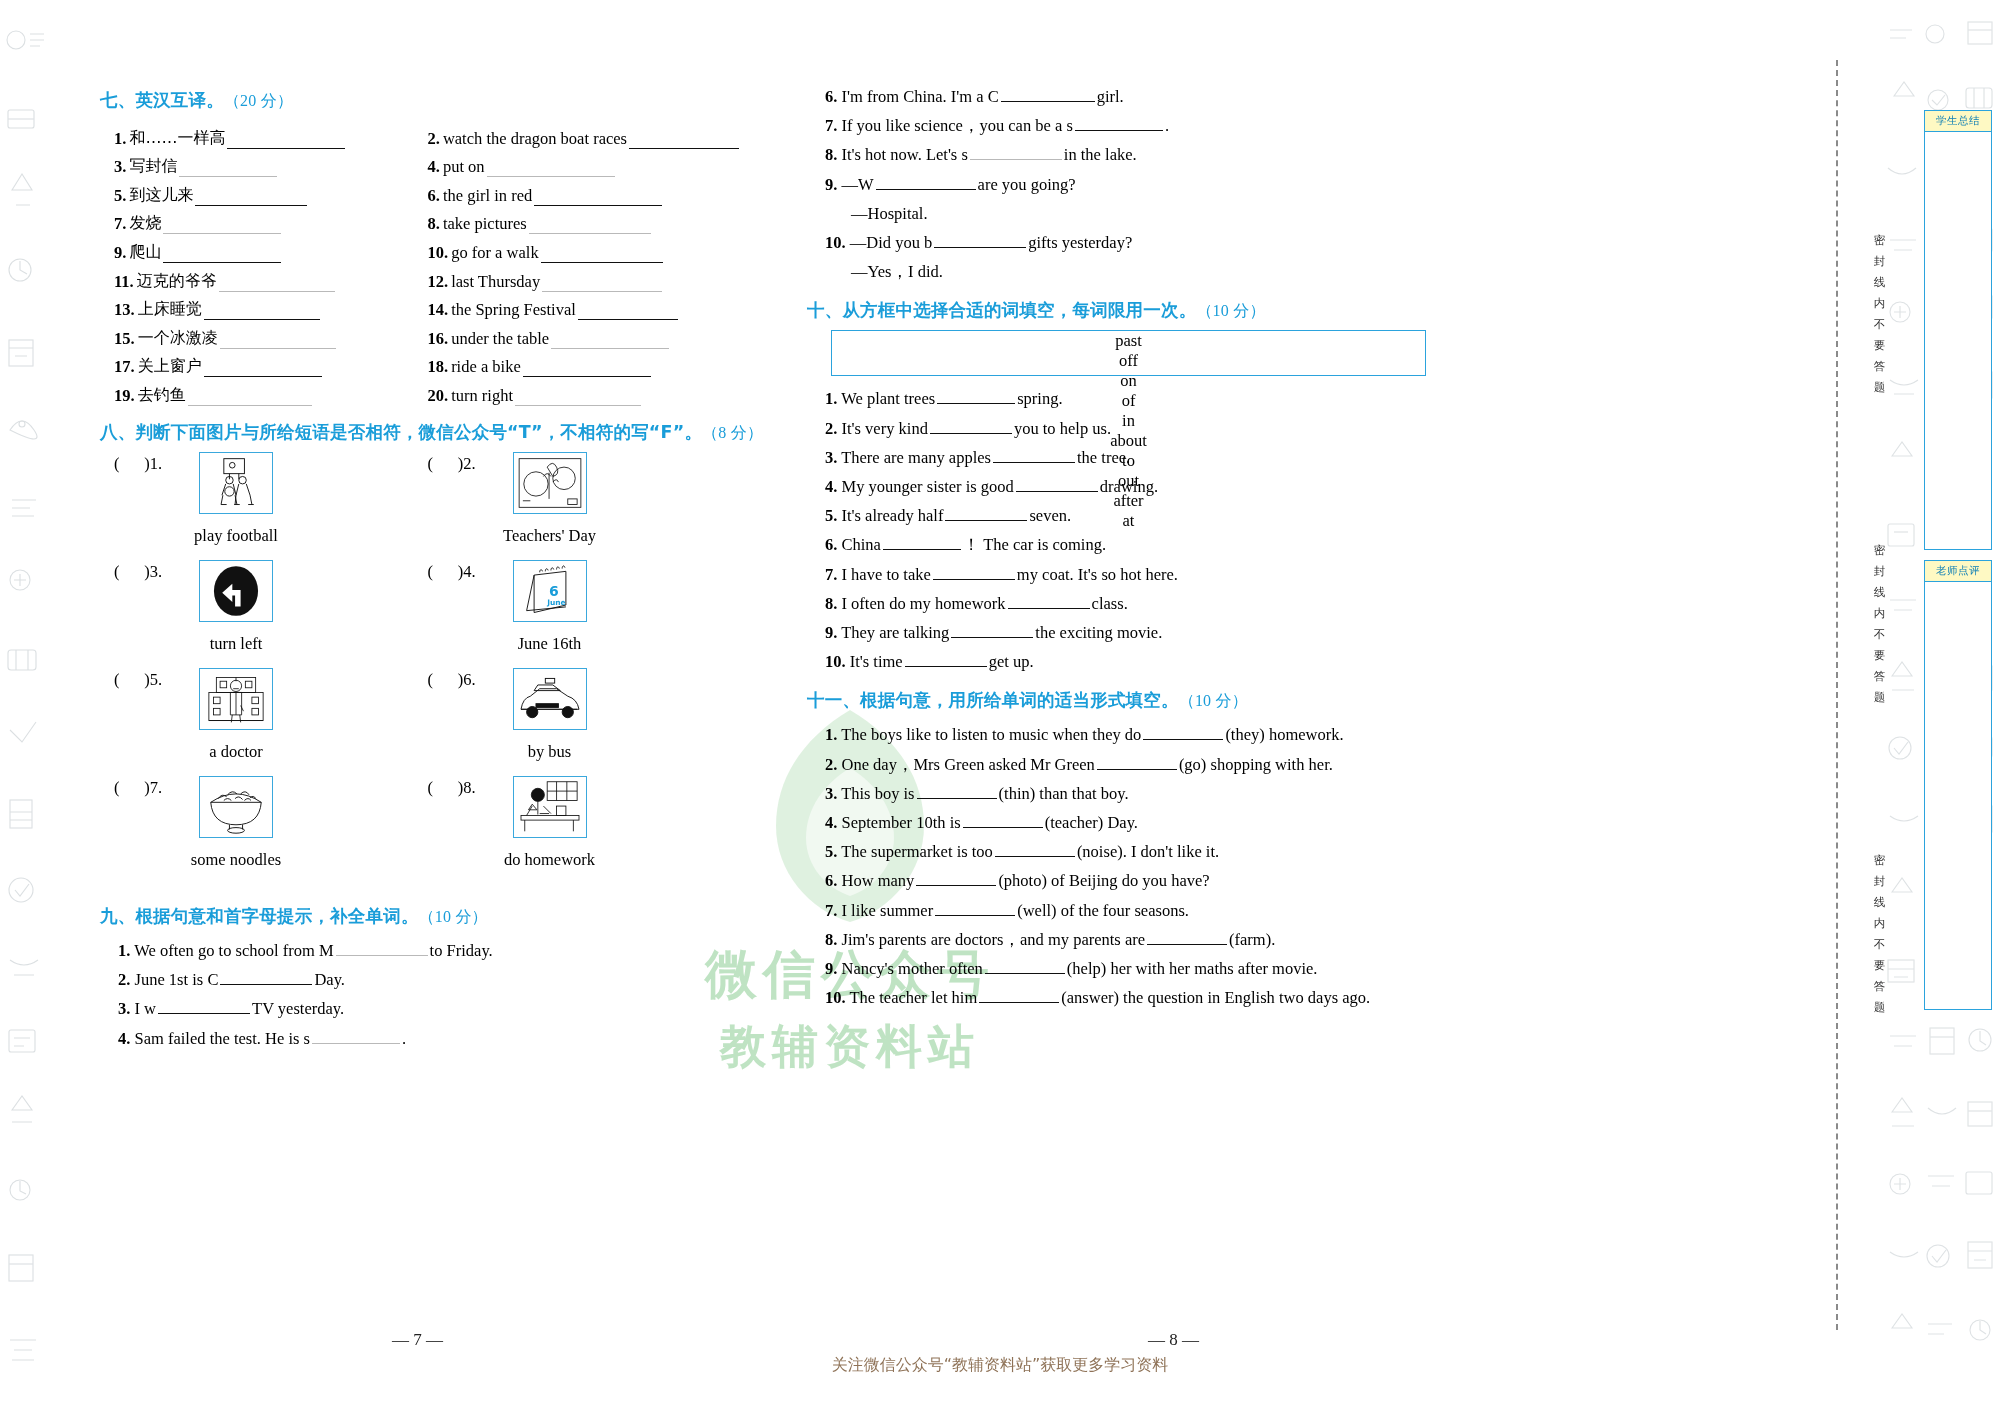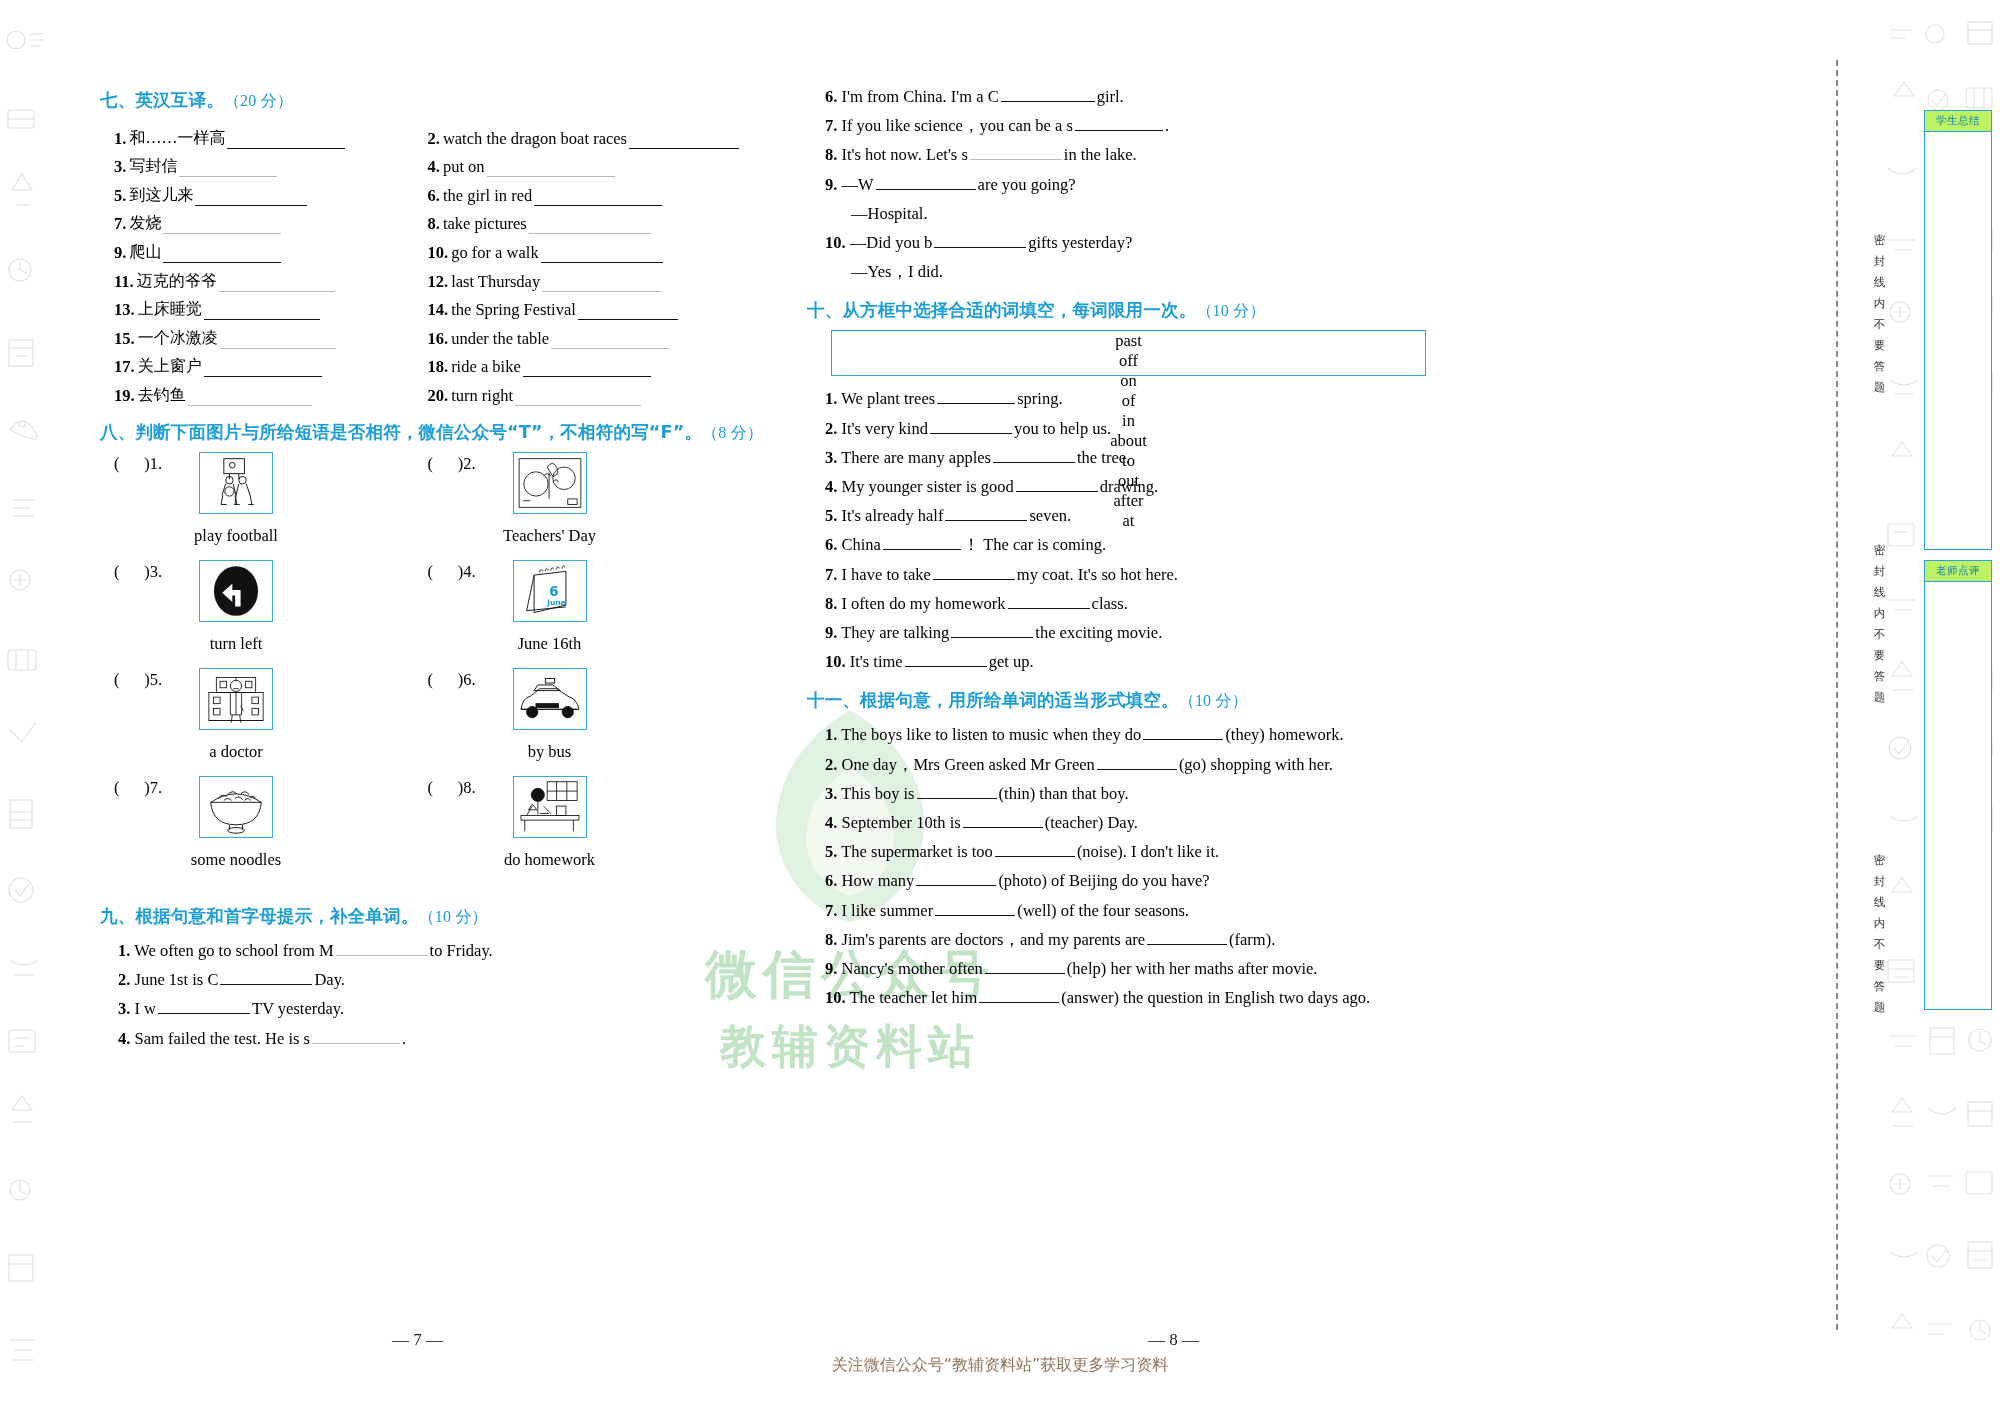--- a/index.html
+++ b/index.html
@@ -138,21 +138,21 @@
   .seal-text.b { top:480px; }
   .seal-text.c { top:790px; }
 
   .eval-box {
     position:absolute; right:8px;
     width:68px;
     border:1.5px solid #2ba3dd;
     background:#fff;
   }
   .eval-head {
-    background:#bef264;
+    background:#fef9c3;
     color:#0e7fb5;
     font-family:"DejaVu Sans", sans-serif;
     font-size:10.5px;
     text-align:center;
     padding:3px 0;
     border-bottom:1.5px solid #2ba3dd;
     letter-spacing:.5px;
   }
   .eval-body { height:100%; }
   .eval-box.one { top:110px; height:440px; }

